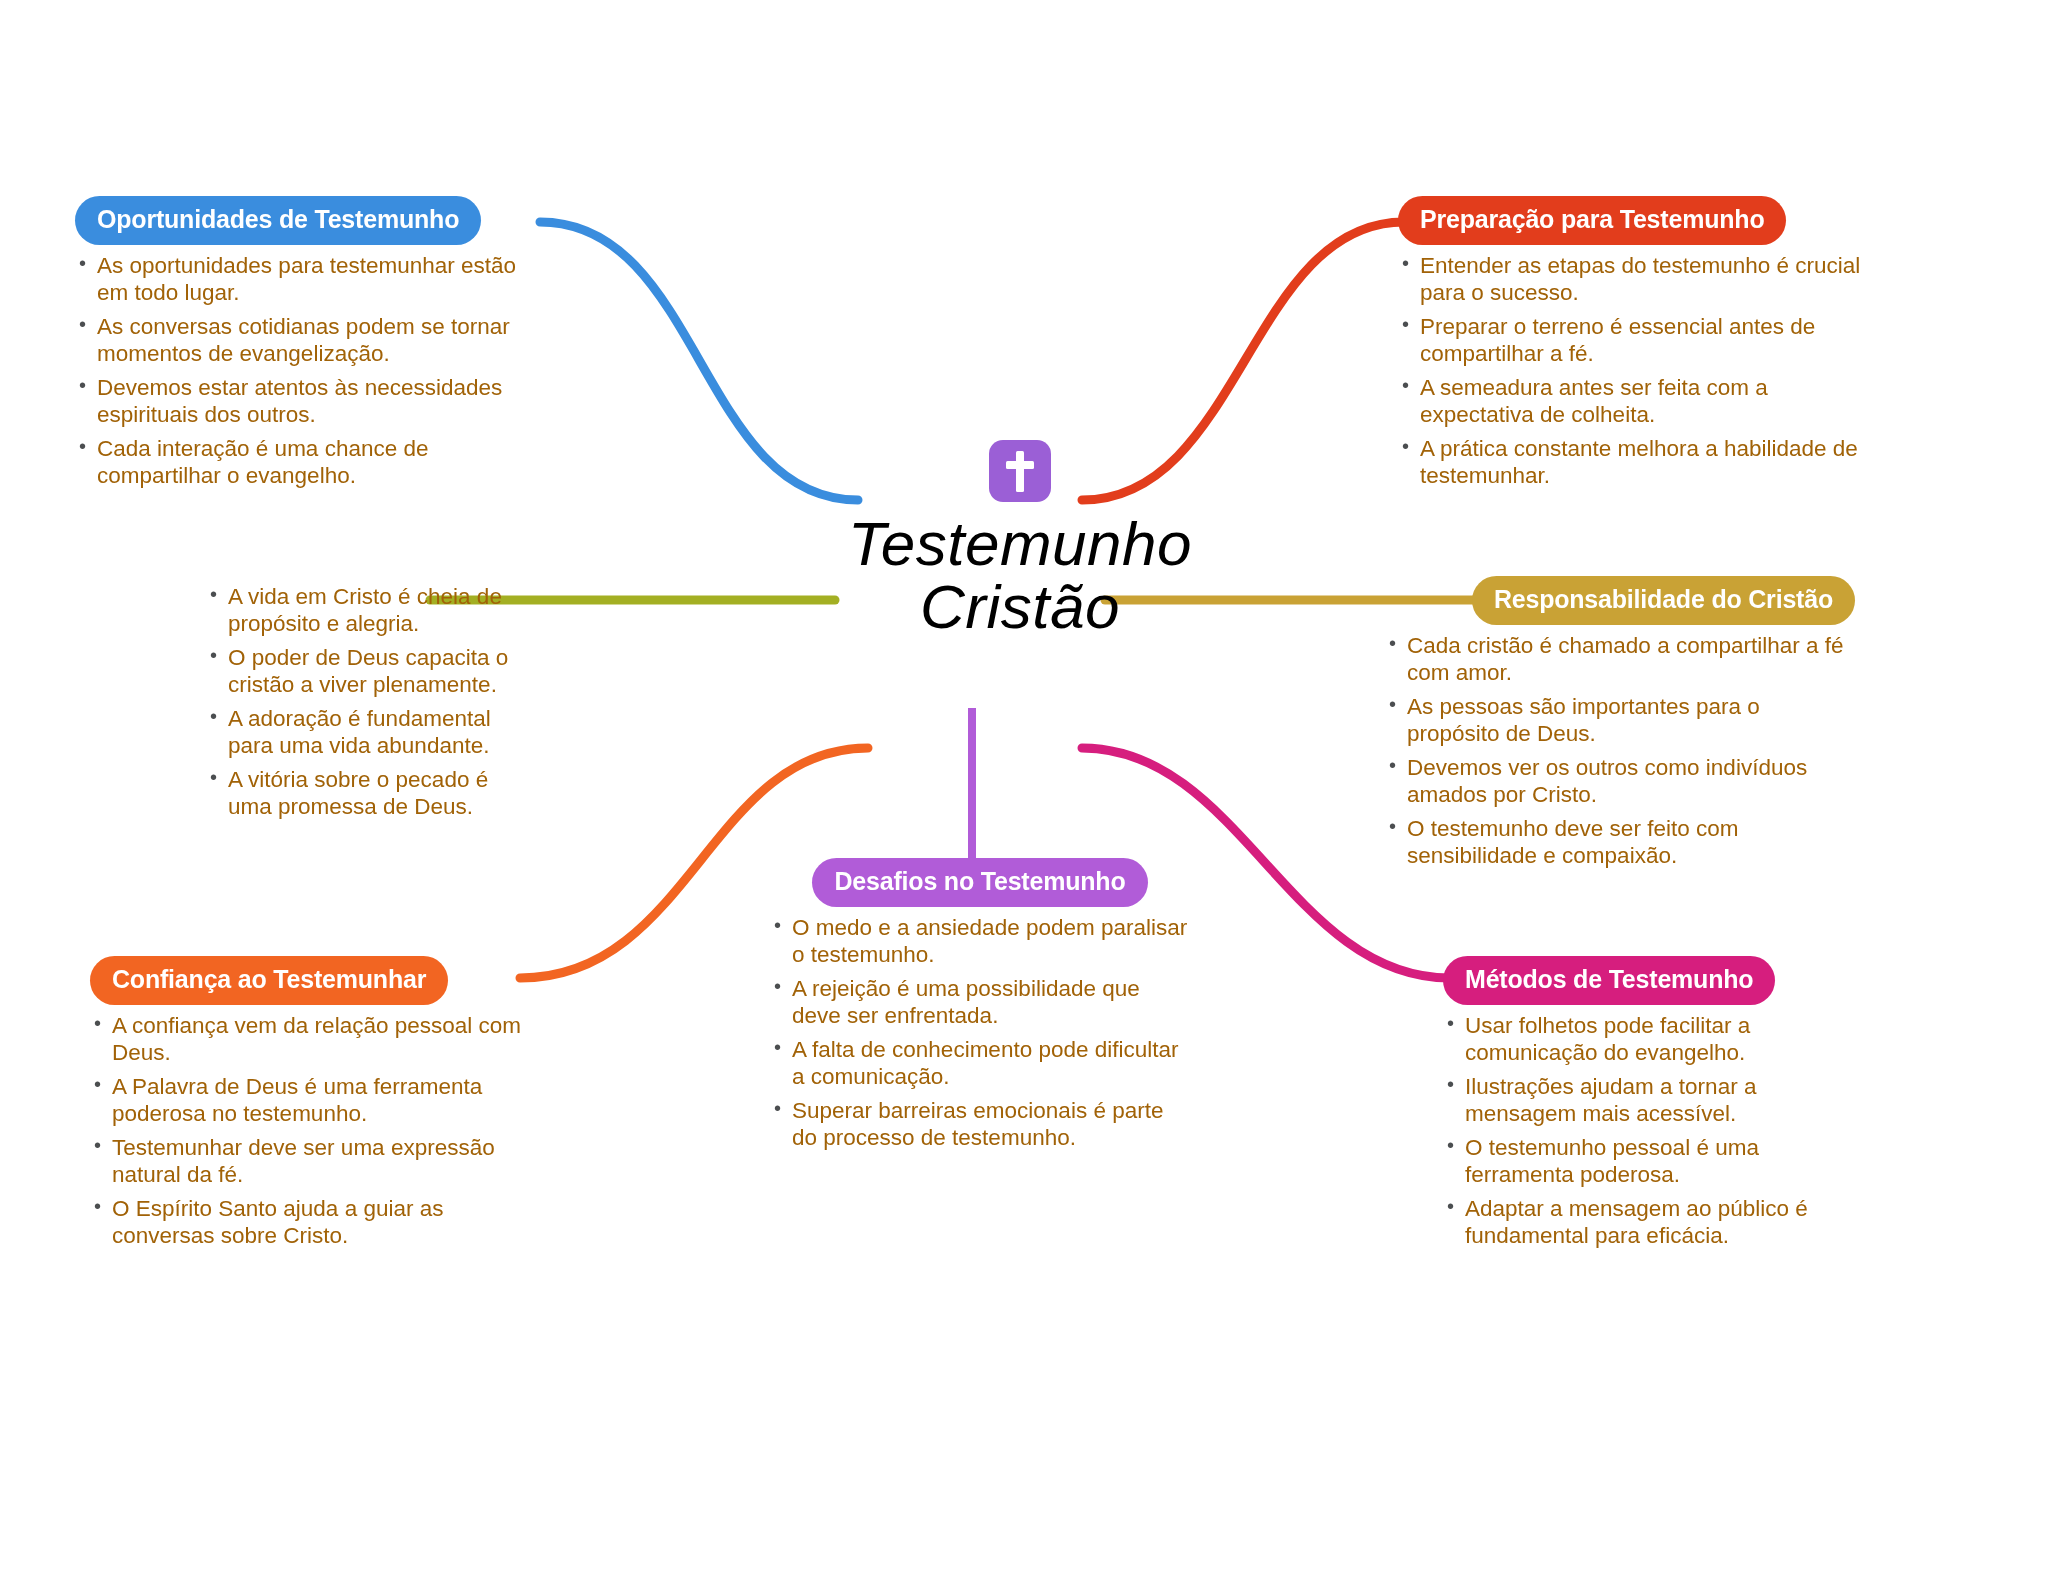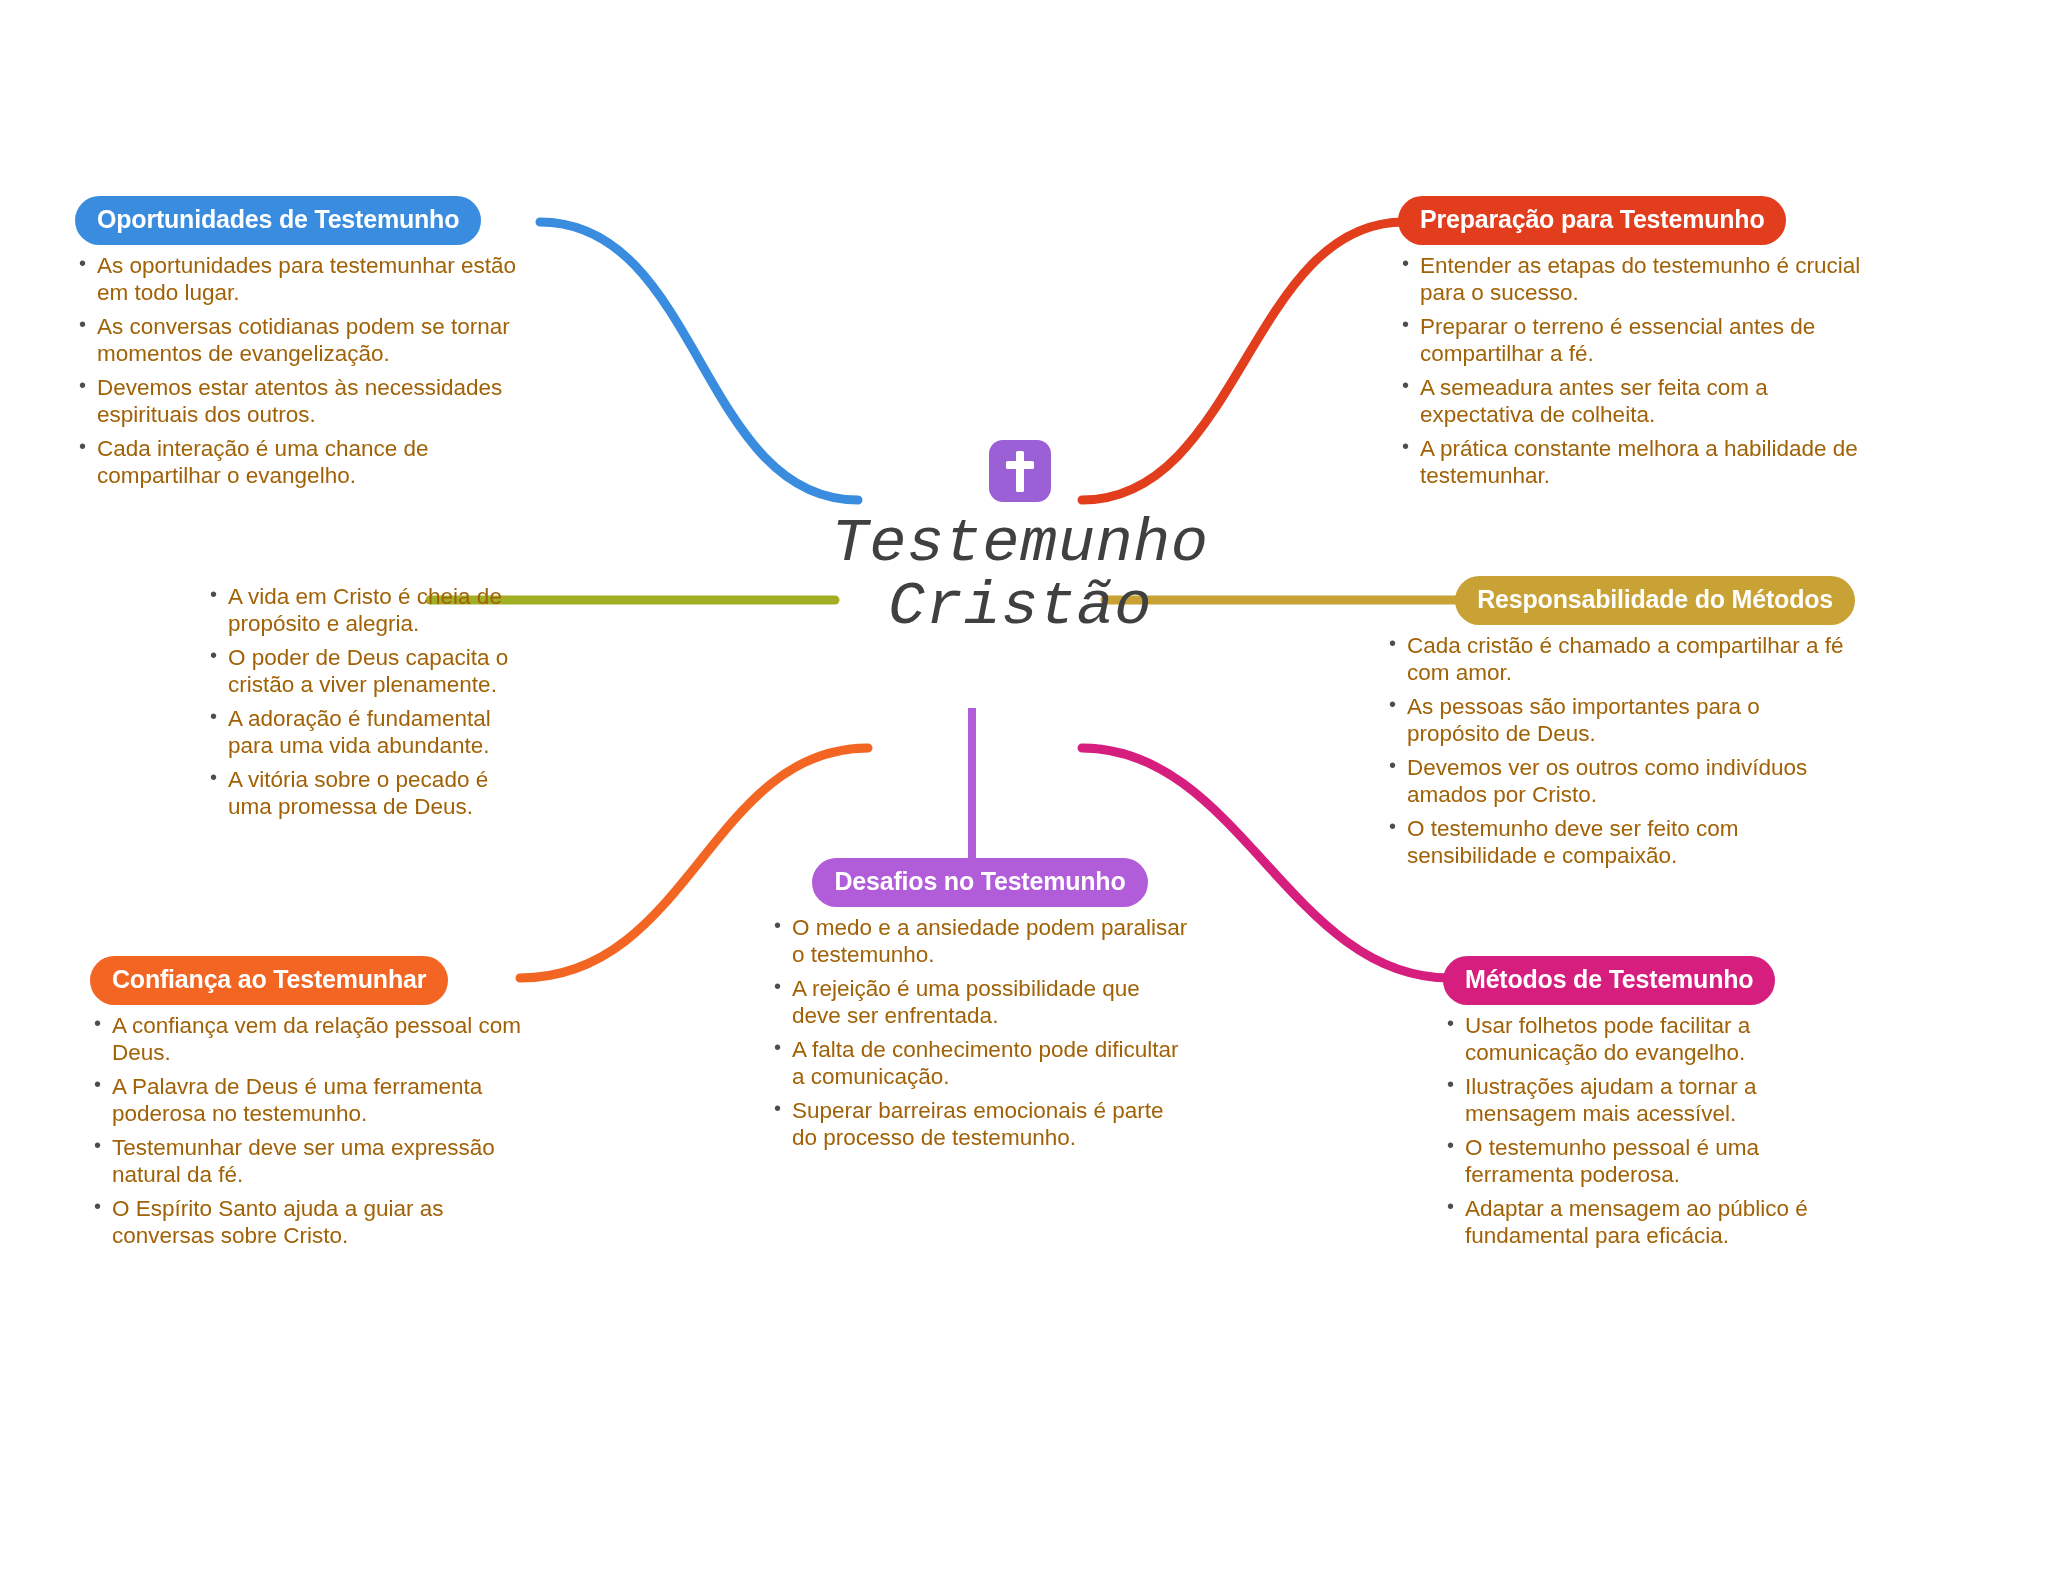--- a/index.html
+++ b/index.html
@@ -44,26 +44,26 @@
     width: 62px;
     height: 62px;
     border-radius: 14px;
     margin: 0 auto;
     position: relative;
     display: block;
   }
   .cross-badge svg { display: block; }
 
   .center-title {
-    font-family: Liberation Mono, monospace;
+    font-family: Liberation Sans, sans-serif;
     font-style: italic;
     font-weight: 400;
     font-size: 62px;
     line-height: 1.02;
-    color: #404040;
+    color: #000000;
     margin-top: 10px;
     letter-spacing: 0.5px;
   }
   .center-title .line2 { display: block; }
 
   
   .branch {
     position: absolute;
   }
   .pill {
@@ -178,21 +178,21 @@
     <ul class="bullets">
       <li>A vida em Cristo é cheia de propósito e alegria.</li>
       <li>O poder de Deus capacita o cristão a viver plenamente.</li>
       <li>A adoração é fundamental para uma vida abundante.</li>
       <li>A vitória sobre o pecado é uma promessa de Deus.</li>
     </ul>
   </div>
 
   <div class="branch" id="b-responsab">
     <div class="pill-row-right">
-      <span class="pill" style="background:#C9A235;">Responsabilidade do Métodos</span>
+      <span class="pill" style="background:#C9A235;">Responsabilidade do Cristão</span>
     </div>
     <ul class="bullets">
       <li>Cada cristão é chamado a compartilhar a fé com amor.</li>
       <li>As pessoas são importantes para o propósito de Deus.</li>
       <li>Devemos ver os outros como indivíduos amados por Cristo.</li>
       <li>O testemunho deve ser feito com sensibilidade e compaixão.</li>
     </ul>
   </div>
 
   <div class="branch" id="b-confianca">

